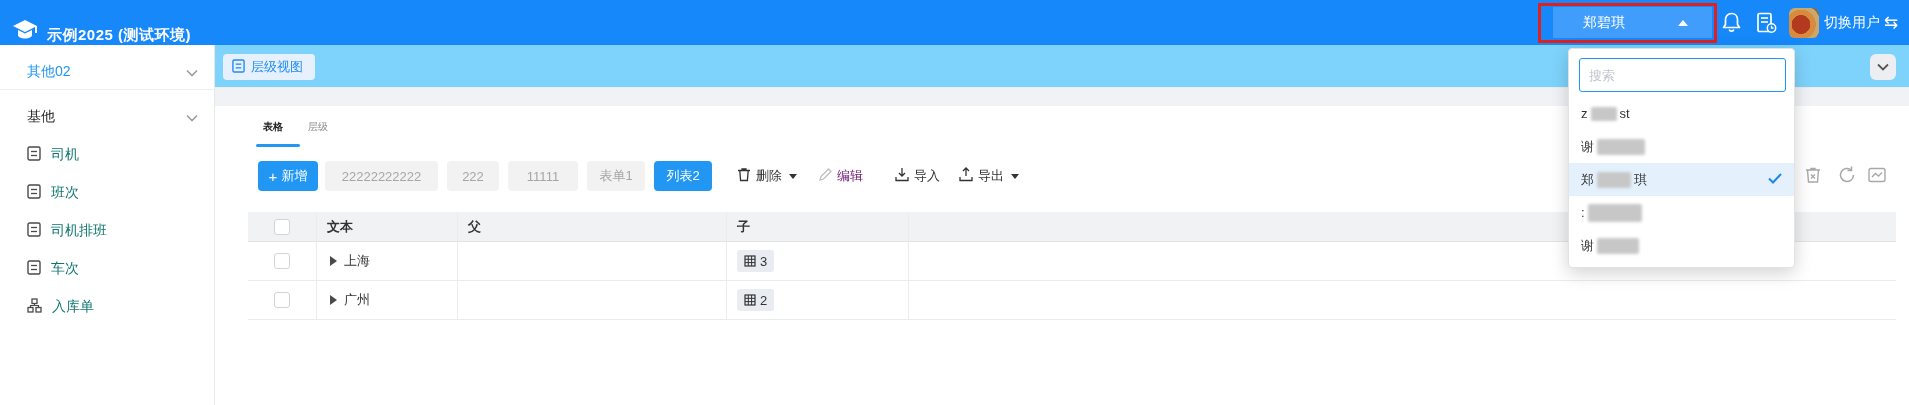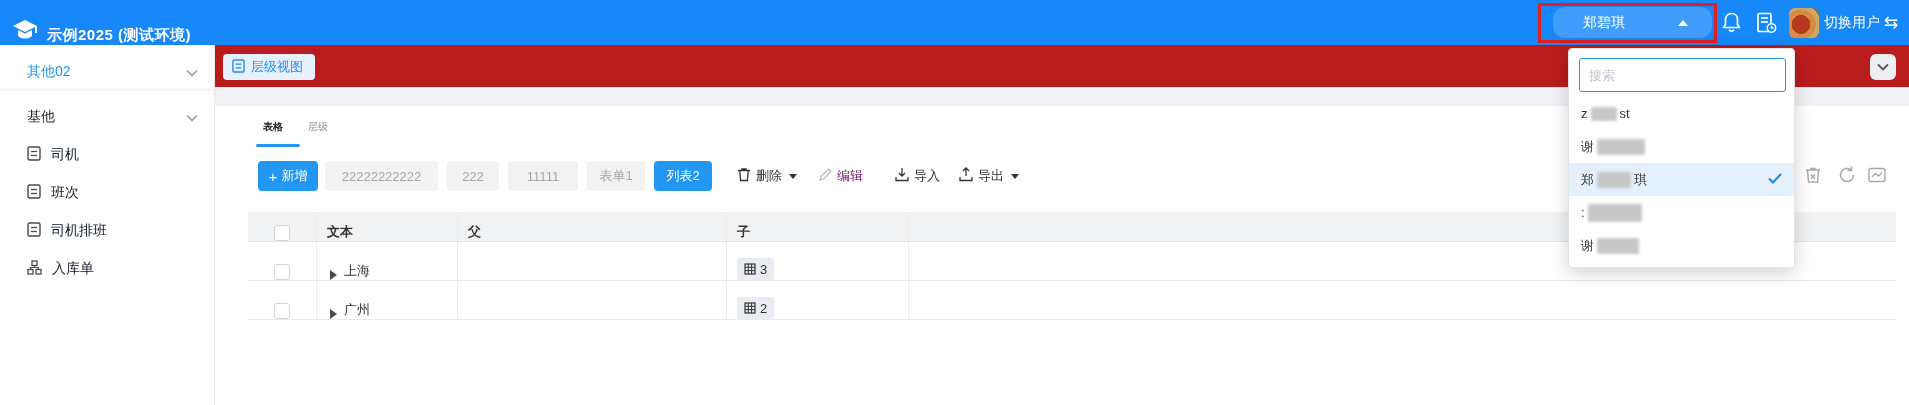--- a/index.html
+++ b/index.html
@@ -4,21 +4,21 @@
 <style>
   *{margin:0;padding:0;box-sizing:border-box}
   html,body{background:#ddd}
   .screen{position:relative;width:1909px;height:405px;background:#f0f2f5;
     font-family:"Liberation Sans","DejaVu Sans",sans-serif;overflow:hidden}
 
   
   .app-header{position:absolute;left:0;top:0;width:1909px;height:45px;background:#1688fa;z-index:20}
   .brand{position:absolute;left:12px;top:0;height:45px;display:flex;align-items:flex-end;gap:9px}
   .brand-title{color:#fff;font-size:15px;font-weight:bold;letter-spacing:.5px}
-  .user-select{position:absolute;left:1553px;top:7px;width:159px;height:31px;border-radius:12px;
+  .user-select{position:absolute;left:1553px;top:7px;width:159px;height:31px;border-radius:0;
     background:rgba(255,255,255,.18);display:flex;align-items:center;cursor:pointer}
   .user-select .val{color:#fff;font-size:14px;margin-left:30px;flex:1}
   .tri-up{width:0;height:0;border-left:5px solid transparent;border-right:5px solid transparent;
     border-bottom:6px solid #fff;margin-right:24px}
   .red-annotation{position:absolute;left:1538px;top:3px;width:179px;height:40px;
     border:3px solid #e01f1f;z-index:40;pointer-events:none}
   .hdr-ico{position:absolute;top:0;height:45px;display:flex;align-items:center;cursor:pointer}
   .avatar{position:absolute;left:1789px;top:8px;width:30px;height:30px;border-radius:6px;
     background:radial-gradient(circle at 40% 55%,#b33a1f 0 38%,#d88a3f 39% 60%,#c9a86a 61% 80%,#8a6b43 81%);cursor:pointer}
   .switch-user{position:absolute;left:1824px;top:0;height:45px;display:flex;align-items:center;
@@ -27,24 +27,24 @@
     color:#fff;font-size:17px;cursor:pointer}
 
   
   .sidebar{position:absolute;left:0;top:45px;width:215px;height:360px;background:#fff;
     border-right:1px solid #e8e8e8;z-index:5}
   .side-group{height:44px;display:flex;align-items:flex-start;padding:18px 16px 0 27px;cursor:pointer}
   .side-group .g-label{font-size:14px;color:#262626;flex:1}
   .side-group.active .g-label{color:#2196f3}
   .side-divider{height:1px;background:#eeeeee;margin:0}
   .side-item{height:38px;display:flex;align-items:center;padding-left:27px;gap:10px;cursor:pointer}
-  .side-item .s-label{font-size:14px;color:#0f172a}
-
-  
-  .content-header{position:absolute;left:215px;top:45px;width:1694px;height:43px;background:#b91c1c;
+  .side-item .s-label{font-size:14px;color:#0f766e}
+
+  
+  .content-header{position:absolute;left:215px;top:45px;width:1694px;height:43px;background:#7dd3fc;
     border-bottom:1px solid #ececec;z-index:4}
   .view-chip{position:absolute;left:8px;top:9px;height:26px;padding:0 12px 0 9px;border-radius:4px;
     background:#e7f1fd;display:flex;align-items:center;gap:6px;cursor:pointer}
   .view-chip span{font-size:13px;color:#1f8cf4}
   .collapse-btn{position:absolute;right:13px;top:9px;width:26px;height:26px;border-radius:6px;
     background:#eceef1;display:flex;align-items:center;justify-content:center;cursor:pointer}
 
   
   .card{position:absolute;left:215px;top:106px;width:1694px;height:299px;background:#fff;z-index:3}
 
@@ -62,21 +62,21 @@
   .tbtn.disabled{color:#701a75;cursor:default}
   .caret-down{width:0;height:0;border-left:4px solid transparent;border-right:4px solid transparent;
     border-top:5px solid #333;margin-left:2px}
   .icon-btn{position:absolute;top:59px;width:22px;height:22px;background:none;border:none;cursor:pointer;padding:0}
 
   
   .grid{position:absolute;left:33px;top:106px;width:1648px}
   .g-row{display:flex;align-items:stretch;border-bottom:1px solid #ebebeb;background:#fff}
   .g-head{height:30px;background:#f1f2f4;border-bottom:1px solid #e3e3e3}
   .g-body{height:39px}
-  .g-cell{display:flex;align-items:flex-end;border-right:1px solid #ececec;padding-left:10px;overflow:hidden;white-space:nowrap}
+  .g-cell{display:flex;align-items:center;border-right:1px solid #ececec;padding-left:10px;overflow:hidden;white-space:nowrap}
   .c0{width:69px;justify-content:center;padding-left:0}
   .c1{width:141px}
   .c2{width:269px}
   .c3{width:182px}
   .c4{flex:1;border-right:none}
   .g-head .g-cell{font-size:13px;font-weight:bold;color:#333}
   .g-body .g-cell{font-size:13px;color:#333}
   .checkbox{width:16px;height:16px;border:1px solid #d4d4d4;border-radius:3px;background:#fff;cursor:pointer}
   .tree-arrow{width:12px;margin-right:5px;display:flex;align-items:center;justify-content:center;cursor:pointer}
   .tree-arrow i{width:0;height:0;border-top:5px solid transparent;border-bottom:5px solid transparent;
@@ -178,20 +178,28 @@
           </svg></span>
       <span class="s-label">班次</span>
     </div>
     <div class="side-item">
       <span><svg width="14" height="15" viewBox="0 0 14 15">
             <rect x="1" y="1" width="12" height="13" rx="1.5" fill="none" stroke="#4a4a4a" stroke-width="1.4"></rect>
             <line x1="4" y1="5.5" x2="10" y2="5.5" stroke="#4a4a4a" stroke-width="1.3"></line>
             <line x1="4" y1="9.5" x2="10" y2="9.5" stroke="#4a4a4a" stroke-width="1.3"></line>
           </svg></span>
       <span class="s-label">司机排班</span>
+    </div>
+    <div class="side-item">
+      <span><svg width="14" height="15" viewBox="0 0 14 15">
+            <rect x="1" y="1" width="12" height="13" rx="1.5" fill="none" stroke="#4a4a4a" stroke-width="1.4"></rect>
+            <line x1="4" y1="5.5" x2="10" y2="5.5" stroke="#4a4a4a" stroke-width="1.3"></line>
+            <line x1="4" y1="9.5" x2="10" y2="9.5" stroke="#4a4a4a" stroke-width="1.3"></line>
+          </svg></span>
+      <span class="s-label">车次</span>
     </div>
     <div class="side-item">
       <span><svg width="15" height="15" viewBox="0 0 15 15">
             <rect x="5" y="1" width="5" height="4.5" fill="none" stroke="#4a4a4a" stroke-width="1.3"></rect>
             <rect x="1" y="9.5" width="5" height="4.5" fill="none" stroke="#4a4a4a" stroke-width="1.3"></rect>
             <rect x="9" y="9.5" width="5" height="4.5" fill="none" stroke="#4a4a4a" stroke-width="1.3"></rect>
             <path d="M7.5 5.5v2M3.5 9.5v-2h8v2" fill="none" stroke="#4a4a4a" stroke-width="1.2"></path>
           </svg></span>
       <span class="s-label">入库单</span>
     </div>

